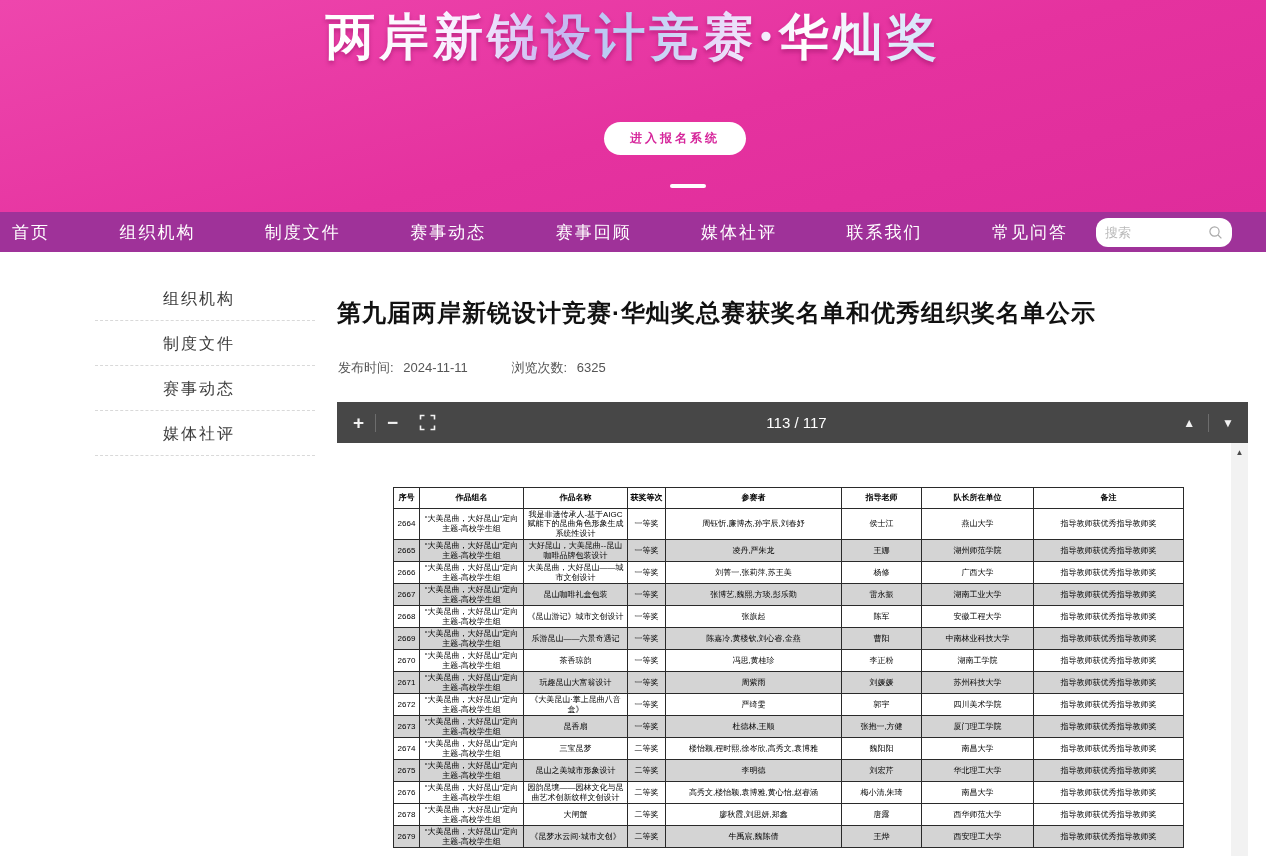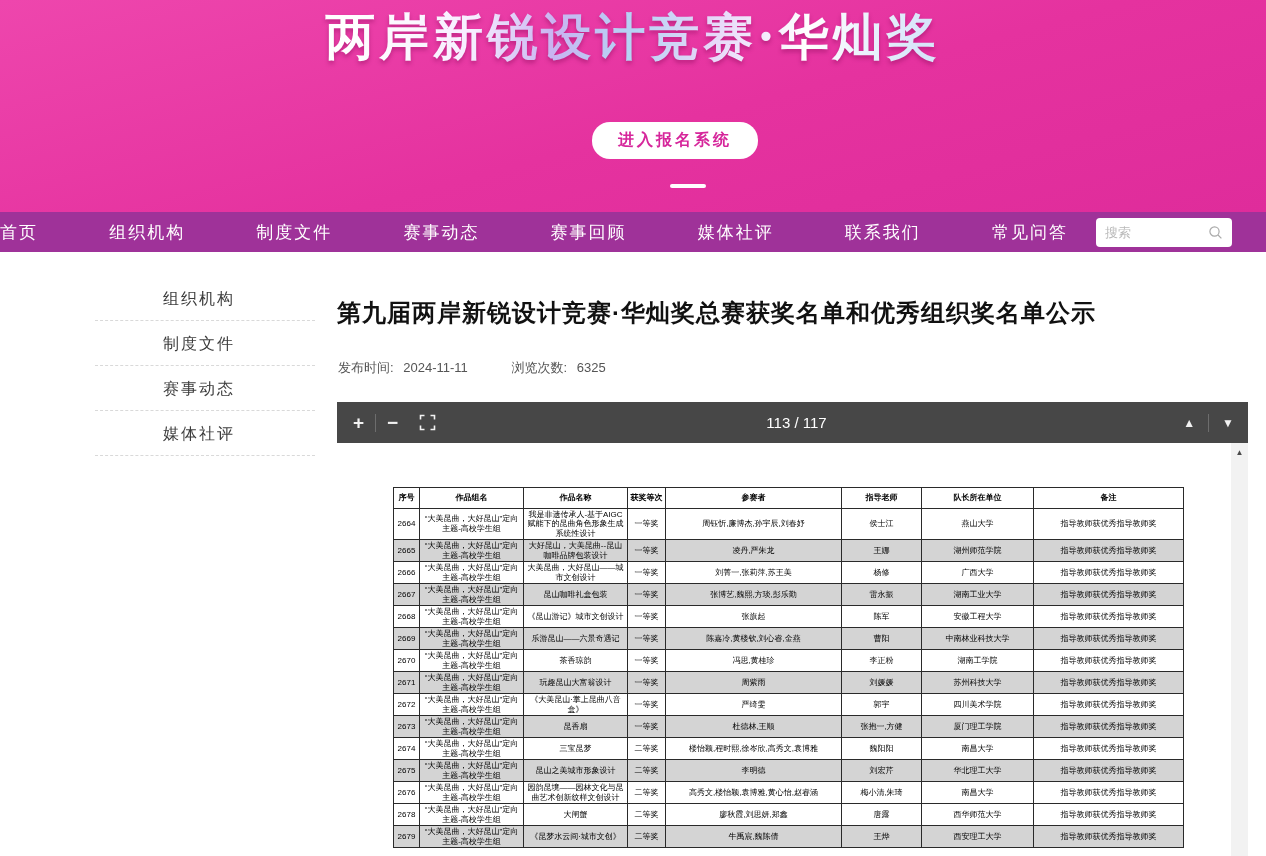--- a/index.html
+++ b/index.html
@@ -10,30 +10,30 @@
   
   .hero { position:absolute; top:0; left:0; width:1266px; height:212px;
     background:linear-gradient(165deg,#ee46ad 0%,#e5329f 55%,#df2c9b 100%); text-align:center; }
   .hero-title { display:inline-block; margin-top:4px; font-family:"DejaVu Serif","Liberation Serif",serif;
     font-size:50px; font-weight:700; letter-spacing:4px;
     background:linear-gradient(98deg,#ffffff 4%,#f7eeff 24%,#c9b4f1 37%,#b5d4f4 50%,#e5d6f8 62%,#ffffff 78%,#d8e6fa 96%);
     -webkit-background-clip:text; background-clip:text; color:transparent;
     filter:drop-shadow(0 3px 2px rgba(140,10,90,.45)); }
   .apply-btn { position:absolute; top:122px; left:50%; transform:translateX(calc(-50% + 42px));
     background:#fff; color:#d6269b; border:none; border-radius:18px; padding:8px 26px;
-    font-size:16px; font-weight:bold; letter-spacing:3px; cursor:pointer; }
+    font-size:12px; font-weight:bold; letter-spacing:3px; cursor:pointer; }
   .hero-dash { position:absolute; top:184px; left:670px; width:36px; height:4px; background:#fff; border-radius:2px; }
 
   
   .navbar { position:absolute; top:212px; left:0; width:1266px; height:40px; background:#9f3299;
     display:flex; align-items:center; }
-  .nav-items { display:flex; justify-content:space-between; width:1068px; }
+  .nav-items { display:flex; justify-content:space-between; width:1068px; padding-left:12px; }
   .nav-item { color:#ffffff; font-size:17px; letter-spacing:2px; cursor:pointer; white-space:nowrap; }
   .search-box { position:absolute; right:34px; top:6px; width:136px; height:29px; background:#fff;
-    border-radius:4px; display:flex; align-items:center; padding:0 9px; }
+    border-radius:12px; display:flex; align-items:center; padding:0 9px; }
   .search-box input { border:none; outline:none; flex:1; min-width:0; font-size:13px; color:#333;
     font-family:"Liberation Sans","DejaVu Sans",sans-serif; }
   .search-box input::placeholder { color:#b9b9b9; }
   .search-icon { flex:0 0 auto; }
 
   
   .sidebar { position:absolute; left:95px; top:276px; width:220px; }
   .side-item { height:45px; line-height:45px; padding-left:68px; font-size:16px; color:#3c3c3c;
     letter-spacing:2px; border-bottom:1px dashed #d9d9d9; cursor:pointer; }
 

